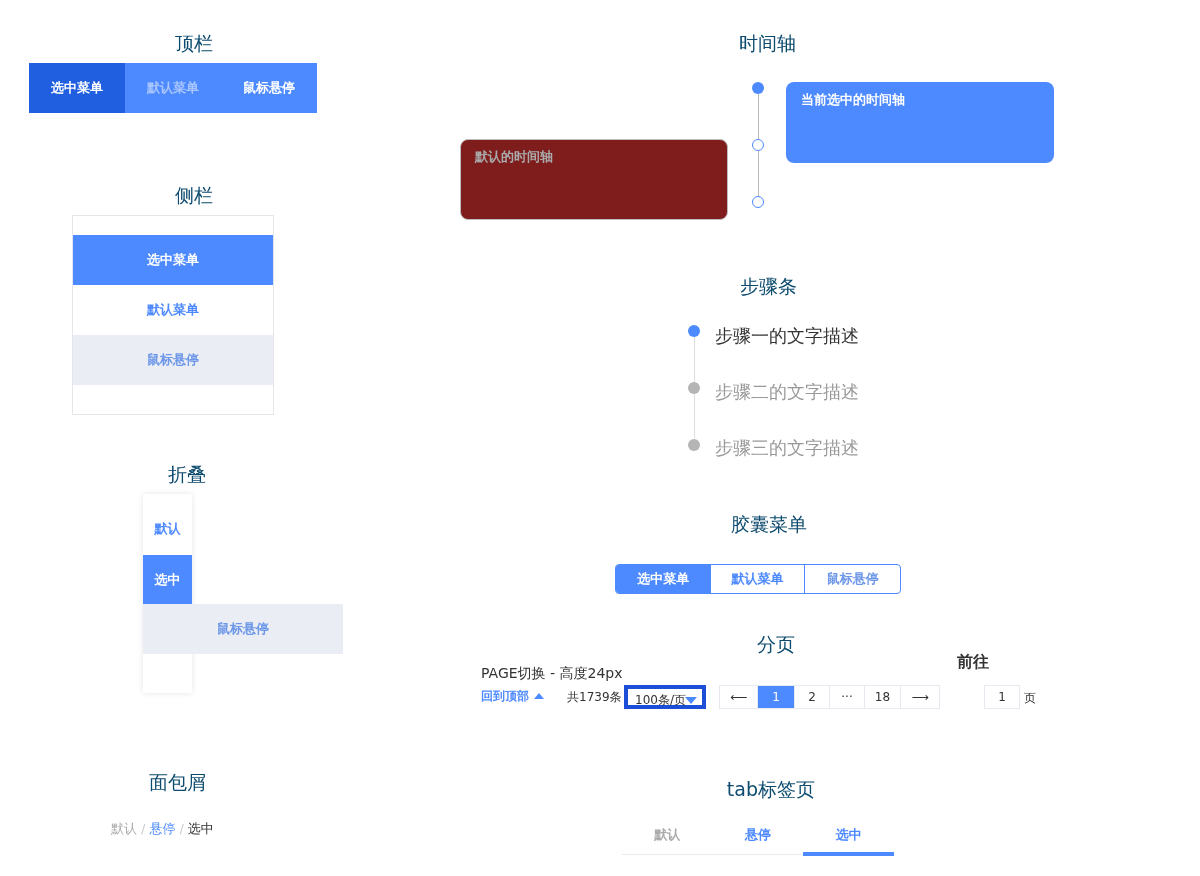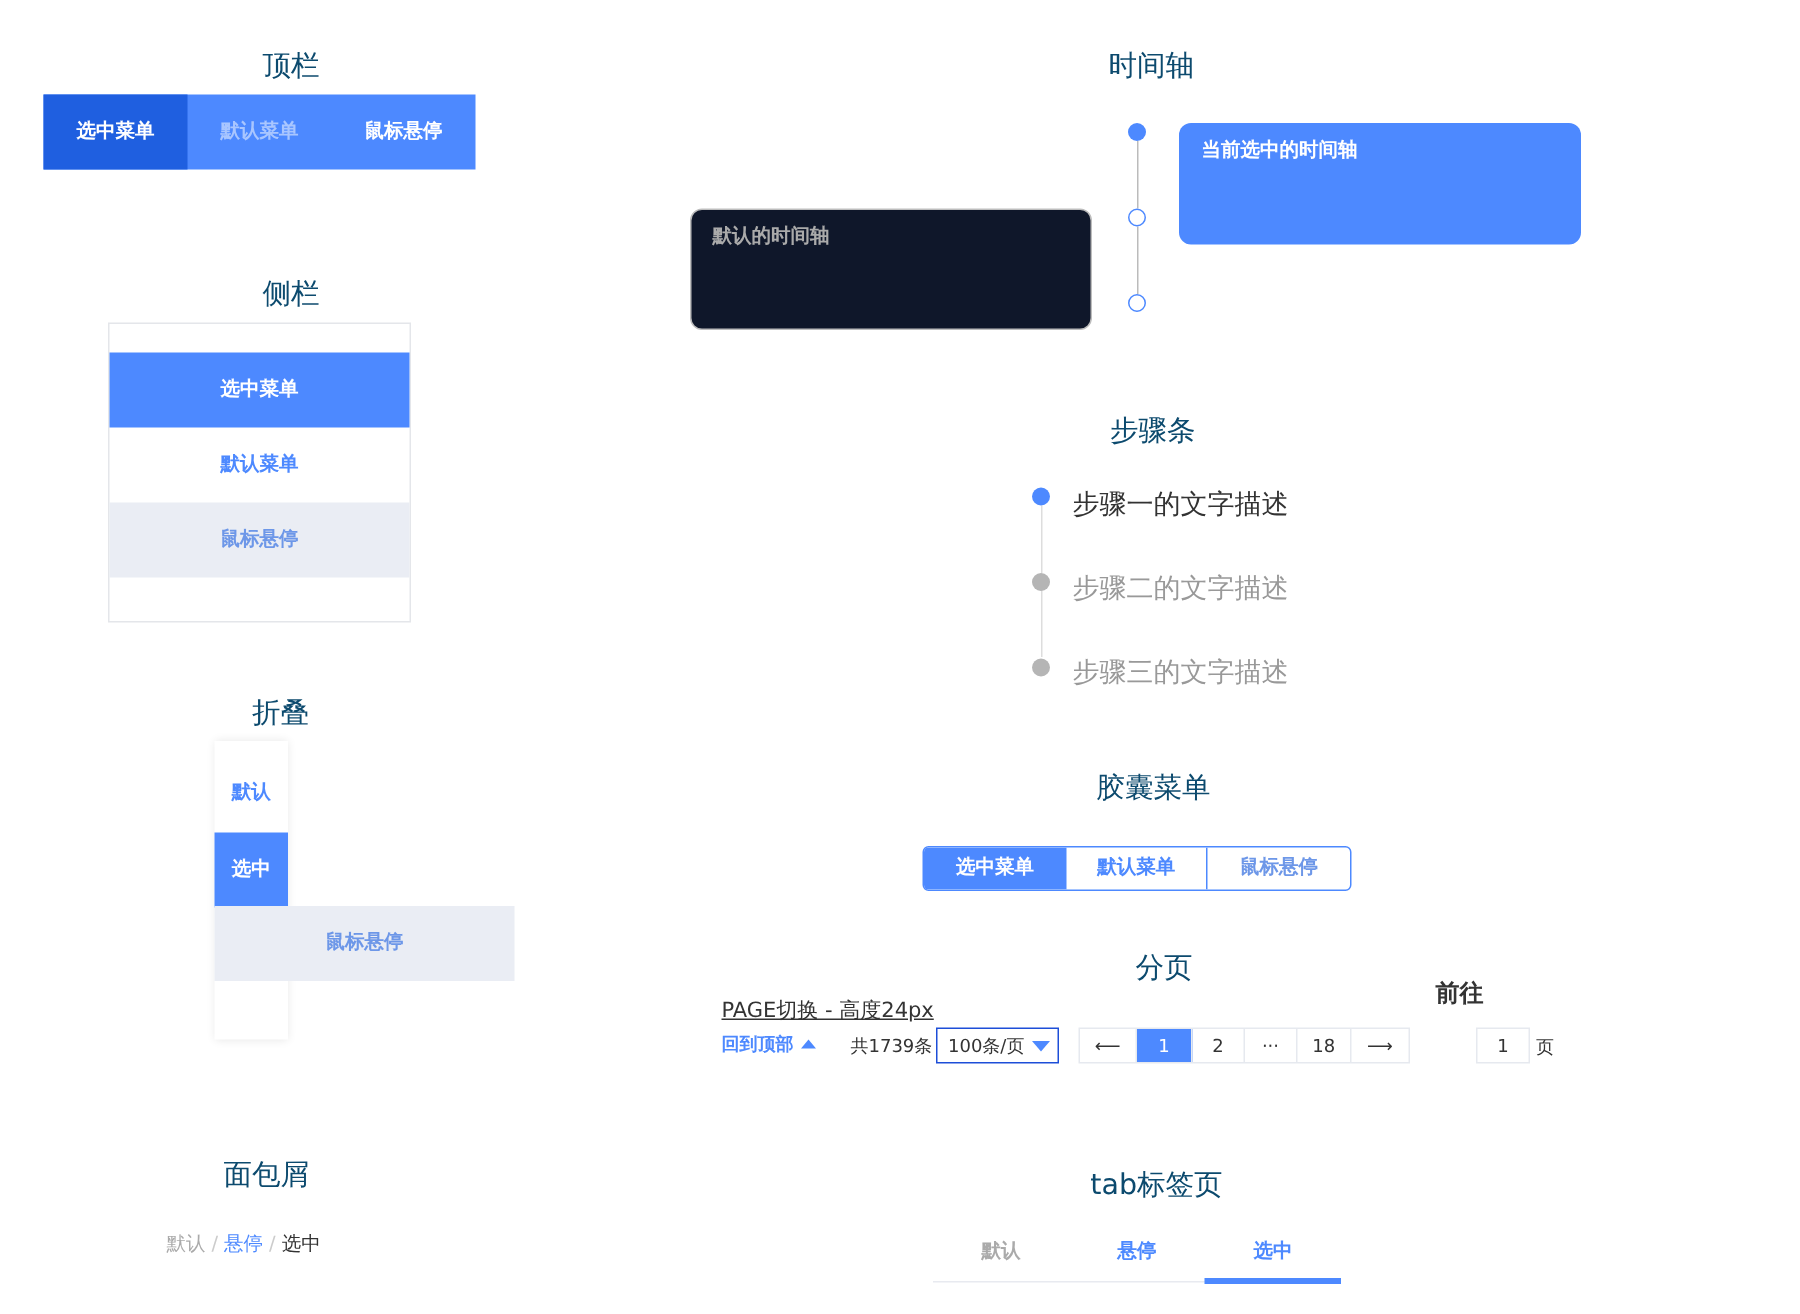--- a/index.html
+++ b/index.html
@@ -35,44 +35,44 @@
   .crumb .c-sep { color: #ccc; margin: 0 4px; }
   .crumb .c-hov { color: #4d89ff; }
   .crumb .c-sel { color: #333; }
 
   
   .tl-line { left: 758px; width: 1px; background: #bbb; }
   .tl-dot { width: 12px; height: 12px; border-radius: 50%; }
   .tl-dot.filled { background: #4d89ff; }
   .tl-dot.hollow { background: #fff; border: 1px solid #4d89ff; }
   .tl-card-sel { left: 786px; top: 82px; width: 268px; height: 81px; background: #4d89ff; border-radius: 8px; color: #fff; font-size: 13px; font-weight: bold; padding: 9px 15px; }
-  .tl-card-def { left: 460px; top: 139px; width: 268px; height: 81px; border: 1px solid #bdbdbd; border-radius: 8px; color: #aaa; font-size: 13px; font-weight: bold; padding: 8px 14px; background: #0f172a; }
+  .tl-card-def { left: 460px; top: 139px; width: 268px; height: 81px; border: 1px solid #bdbdbd; border-radius: 8px; color: #aaa; font-size: 13px; font-weight: bold; padding: 8px 14px; background: #7f1d1d; }
 
   
   .step-line { left: 694px; width: 1px; background: #ddd; }
   .step-dot { width: 12px; height: 12px; border-radius: 50%; }
   .step-dot.active { background: #4d89ff; }
   .step-dot.inactive { background: #b5b5b5; }
   .step-text { font-size: 18px; white-space: nowrap; }
   .step-text.active { color: #333; }
   .step-text.inactive { color: #999; }
 
   
   .capsule { left: 615px; top: 564px; width: 286px; height: 30px; border: 1px solid #4d89ff; border-radius: 4px; display: flex; overflow: hidden; }
   .capsule .item { width: 95px; height: 28px; line-height: 28px; text-align: center; font-size: 13px; font-weight: bold; cursor: pointer; }
   .capsule .item.sel { background: #4d89ff; color: #fff; }
   .capsule .item.def { color: #4d89ff; border-right: 1px solid #4d89ff; }
   .capsule .item.hov { color: #6d97e8; }
 
   
-  .pg-title { left: 481px; top: 665px; font-size: 14px; color: #333; white-space: nowrap; text-decoration: underline; }
+  .pg-title { left: 481px; top: 665px; font-size: 14px; color: #333; white-space: nowrap; }
   .pg-back { left: 481px; top: 688px; font-size: 12px; color: #4d89ff; white-space: nowrap; cursor: pointer; font-weight: bold; }
   .pg-back .tri { display: inline-block; width: 0; height: 0; border-left: 5px solid transparent; border-right: 5px solid transparent; border-bottom: 6px solid #4d89ff; margin-left: 5px; vertical-align: 1px; }
   .pg-total { left: 567px; top: 689px; font-size: 12px; color: #333; white-space: nowrap; }
-  .pg-size { left: 624px; top: 685px; width: 82px; height: 24px; border: 1px solid #1d4ed8; font-size: 12px; color: #333; line-height: 22px; padding-left: 7px; cursor: pointer; }
+  .pg-size { left: 624px; top: 685px; width: 82px; height: 24px; border: 4px solid #1d4ed8; font-size: 12px; color: #333; line-height: 22px; padding-left: 7px; cursor: pointer; }
   .pg-size .dd { position: absolute; right: 5px; top: 8px; width: 0; height: 0; border-left: 6px solid transparent; border-right: 6px solid transparent; border-top: 7px solid #4d89ff; }
   .pg-nav { left: 719px; top: 685px; height: 24px; display: flex; border: 1px solid #e6e9ef; }
   .pg-nav .cell { height: 22px; line-height: 22px; text-align: center; font-size: 12px; color: #333; border-right: 1px solid #e6e9ef; cursor: pointer; }
   .pg-nav .cell:last-child { border-right: none; }
   .pg-nav .cell.cur { background: #4d89ff; color: #fff; }
   .pg-goto-label { left: 957px; top: 652px; font-size: 16px; color: #333; font-weight: bold; }
   .pg-goto-input { left: 984px; top: 685px; width: 36px; height: 24px; border: 1px solid #e6e9ef; font-size: 12px; color: #333; text-align: center; line-height: 22px; }
   .pg-goto-suffix { left: 1024px; top: 690px; font-size: 12px; color: #333; }
 
   

